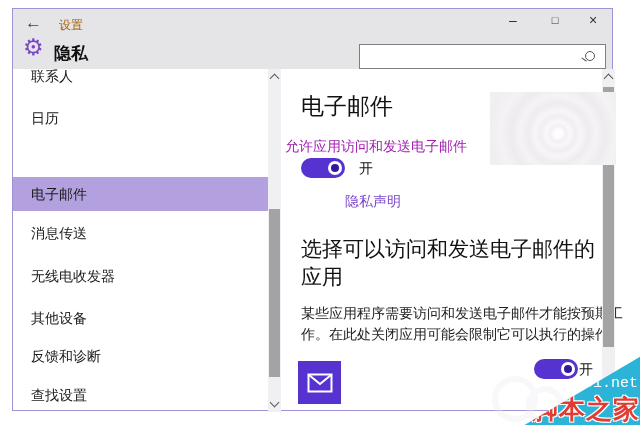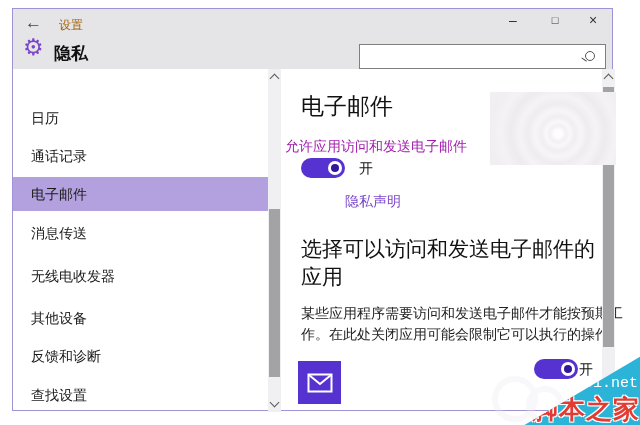--- a/index.html
+++ b/index.html
@@ -91,22 +91,22 @@
       <span class="win-btn btn-close">×</span>
 
       <span class="gear">⚙</span>
       <span class="page-title">隐私</span>
 
       <div class="searchbox">
         <span class="mag"></span>
       </div>
     </div>
 
+    <div class="side-row" style="top:50px"><span>联系人</span></div>
     <div class="side-row" style="top:92px"><span>日历</span></div>
-    <div class="side-row" style="top:130px"><span>通话记录</span></div>
     <div class="side-row sel" style="top:168px"><span>电子邮件</span></div>
     <div class="side-row" style="top:207px"><span>消息传送</span></div>
     <div class="side-row" style="top:250px"><span>无线电收发器</span></div>
     <div class="side-row" style="top:292px"><span>其他设备</span></div>
     <div class="side-row" style="top:330px"><span>反馈和诊断</span></div>
     <div class="side-row" style="top:369px"><span>查找设置</span></div>
 
     <div class="sb sb-side">
       <span class="chev up" style="top:6px"></span>
       <div class="thumb" style="top:140px;height:168px"></div>

